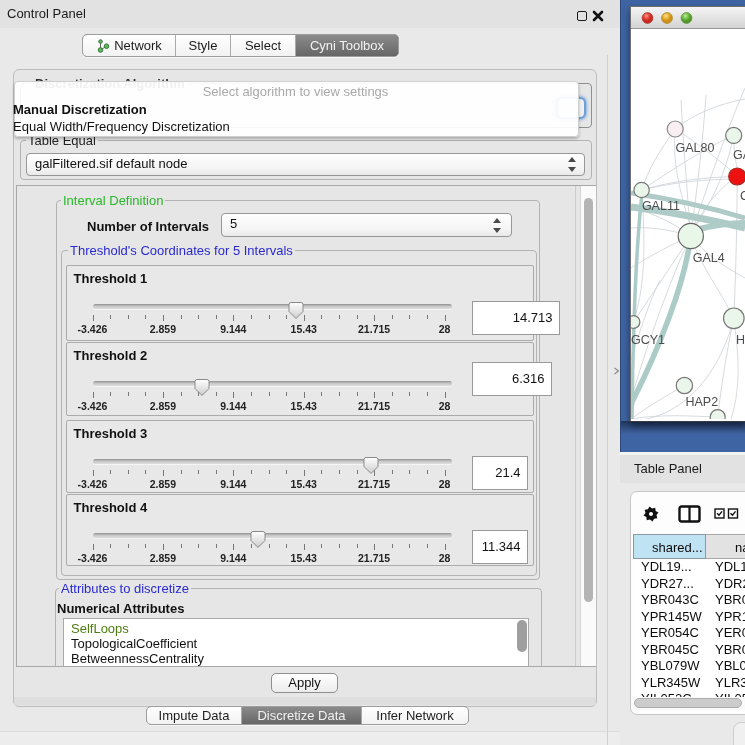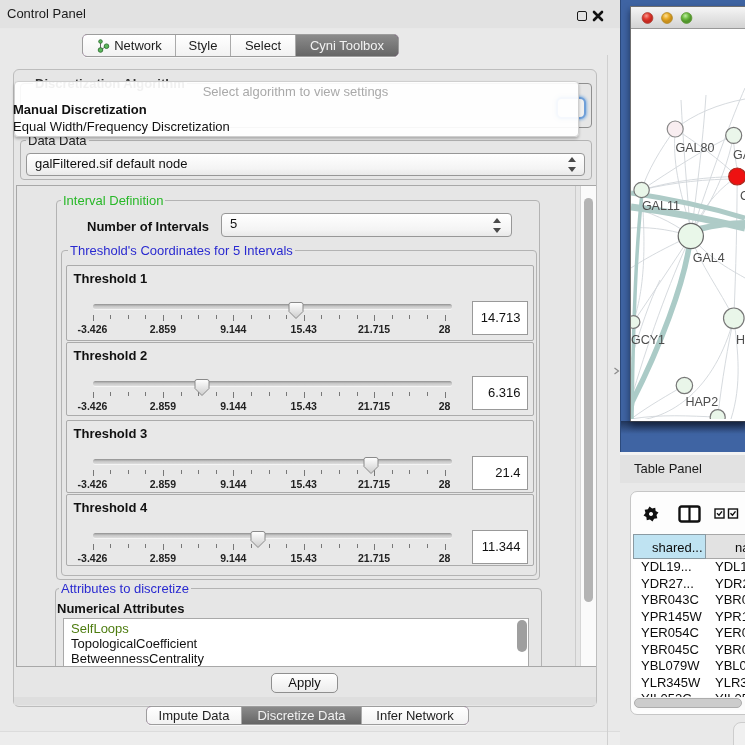--- a/index.html
+++ b/index.html
@@ -48,21 +48,21 @@
 </div>
 
 <div class="abs" style="left:13px;top:69px;width:584px;height:638px;background:#e6e6e6;border:1px solid #bdbdbd;border-radius:6px;box-sizing:border-box;"></div>
 <div class="abs" style="left:14px;top:697px;width:582px;height:8px;background:#dedede;"></div>
 
 <div class="group" style="left:20px;top:83px;width:570px;height:43px;border-color:#8f8f8f;"></div>
 <div class="gtitle" style="left:33px;top:77px;font-weight:bold;color:#333;background:#e6e6e6;">Discretization Algorithm</div>
 <div class="abs" style="left:556px;top:97px;width:30px;height:22px;border-radius:6px;border:2px solid #6f9fd8;box-shadow:0 0 3px 1px #85b2e2;background:#f0f0f0;box-sizing:border-box;"></div>
 
 <div class="group" style="left:20px;top:140px;width:570px;height:38px;"></div>
-<div class="gtitle" style="left:26px;top:134px;color:#222;background:#e6e6e6;">Data Data</div>
+<div class="gtitle" style="left:26px;top:134px;color:#222;background:#e6e6e6;">Table Equal</div>
 <div class="combo" style="left:26px;top:153px;width:557px;height:21px;">
     <span class="tx">galFiltered.sif default node</span>
     <span class="stepper" style="right:7px;top:3px;height:15px;"></span>
   </div>
 
 <div class="abs" style="left:16px;top:185px;width:580px;height:482px;border:1px solid #a8a8a8;box-sizing:border-box;background:#e6e6e6;overflow:hidden;" id="scrollpane">
 <div class="abs" style="left:558px;top:0;width:1px;height:480px;background:#cccccc;"></div>
 <div class="group" style="left:39px;top:14px;width:482px;height:378px;"></div>
 <div class="gtitle" style="left:44px;top:8px;color:#28b828;">Interval Definition</div>
 <div class="abs" style="left:70px;top:33px;font-size:13px;font-weight:bold;color:#111;">Number of Intervals</div>
@@ -104,21 +104,21 @@
       <div class="ticklbl" style="left:378.0px;top:57px;">28</div>
       <svg class="abs" style="left:221.1px;top:35px;" width="16" height="19" viewBox="0 0 16 19">
         <defs>
           <linearGradient id="th0" x1="0" y1="0" x2="0" y2="1">
             <stop offset="0" stop-color="#ffffff"></stop>
             <stop offset="1" stop-color="#cccccc"></stop>
           </linearGradient>
         </defs>
         <path d="M3 1.5 h10 a2 2 0 0 1 2 2 v7 l-7 7 l-7 -7 v-7 a2 2 0 0 1 2 -2 z" fill="url(#th0)" stroke="#8a8a8a" stroke-width="1"></path>
       </svg>
-      <div class="vfield" style="top:35px;">
+      <div class="vfield" style="top:35px;padding-left:32px;">
         <span>14.713</span>
       </div>
     </div>
 <div class="tbox" style="top:156px;height:72px;">
       <b>Threshold 2</b>
       <div class="track" style="top:38px;"></div>
       <div class="abs" style="left:26.0px;top:49px;width:1px;height:6px;background:#777;"></div>
       <div class="abs" style="left:43.6px;top:49px;width:1px;height:4px;background:#777;"></div>
       <div class="abs" style="left:61.2px;top:49px;width:1px;height:4px;background:#777;"></div>
       <div class="abs" style="left:78.8px;top:49px;width:1px;height:4px;background:#777;"></div>
@@ -147,21 +147,21 @@
       <div class="ticklbl" style="left:378.0px;top:57px;">28</div>
       <svg class="abs" style="left:127.0px;top:35px;" width="16" height="19" viewBox="0 0 16 19">
         <defs>
           <linearGradient id="th1" x1="0" y1="0" x2="0" y2="1">
             <stop offset="0" stop-color="#ffffff"></stop>
             <stop offset="1" stop-color="#cccccc"></stop>
           </linearGradient>
         </defs>
         <path d="M3 1.5 h10 a2 2 0 0 1 2 2 v7 l-7 7 l-7 -7 v-7 a2 2 0 0 1 2 -2 z" fill="url(#th1)" stroke="#8a8a8a" stroke-width="1"></path>
       </svg>
-      <div class="vfield" style="top:33px;">
+      <div class="vfield" style="top:19px;padding-left:24px;">
         <span>6.316</span>
       </div>
     </div>
 <div class="tbox" style="top:233.5px;height:71px;">
       <b>Threshold 3</b>
       <div class="track" style="top:38px;"></div>
       <div class="abs" style="left:26.0px;top:49px;width:1px;height:6px;background:#777;"></div>
       <div class="abs" style="left:43.6px;top:49px;width:1px;height:4px;background:#777;"></div>
       <div class="abs" style="left:61.2px;top:49px;width:1px;height:4px;background:#777;"></div>
       <div class="abs" style="left:78.8px;top:49px;width:1px;height:4px;background:#777;"></div>

